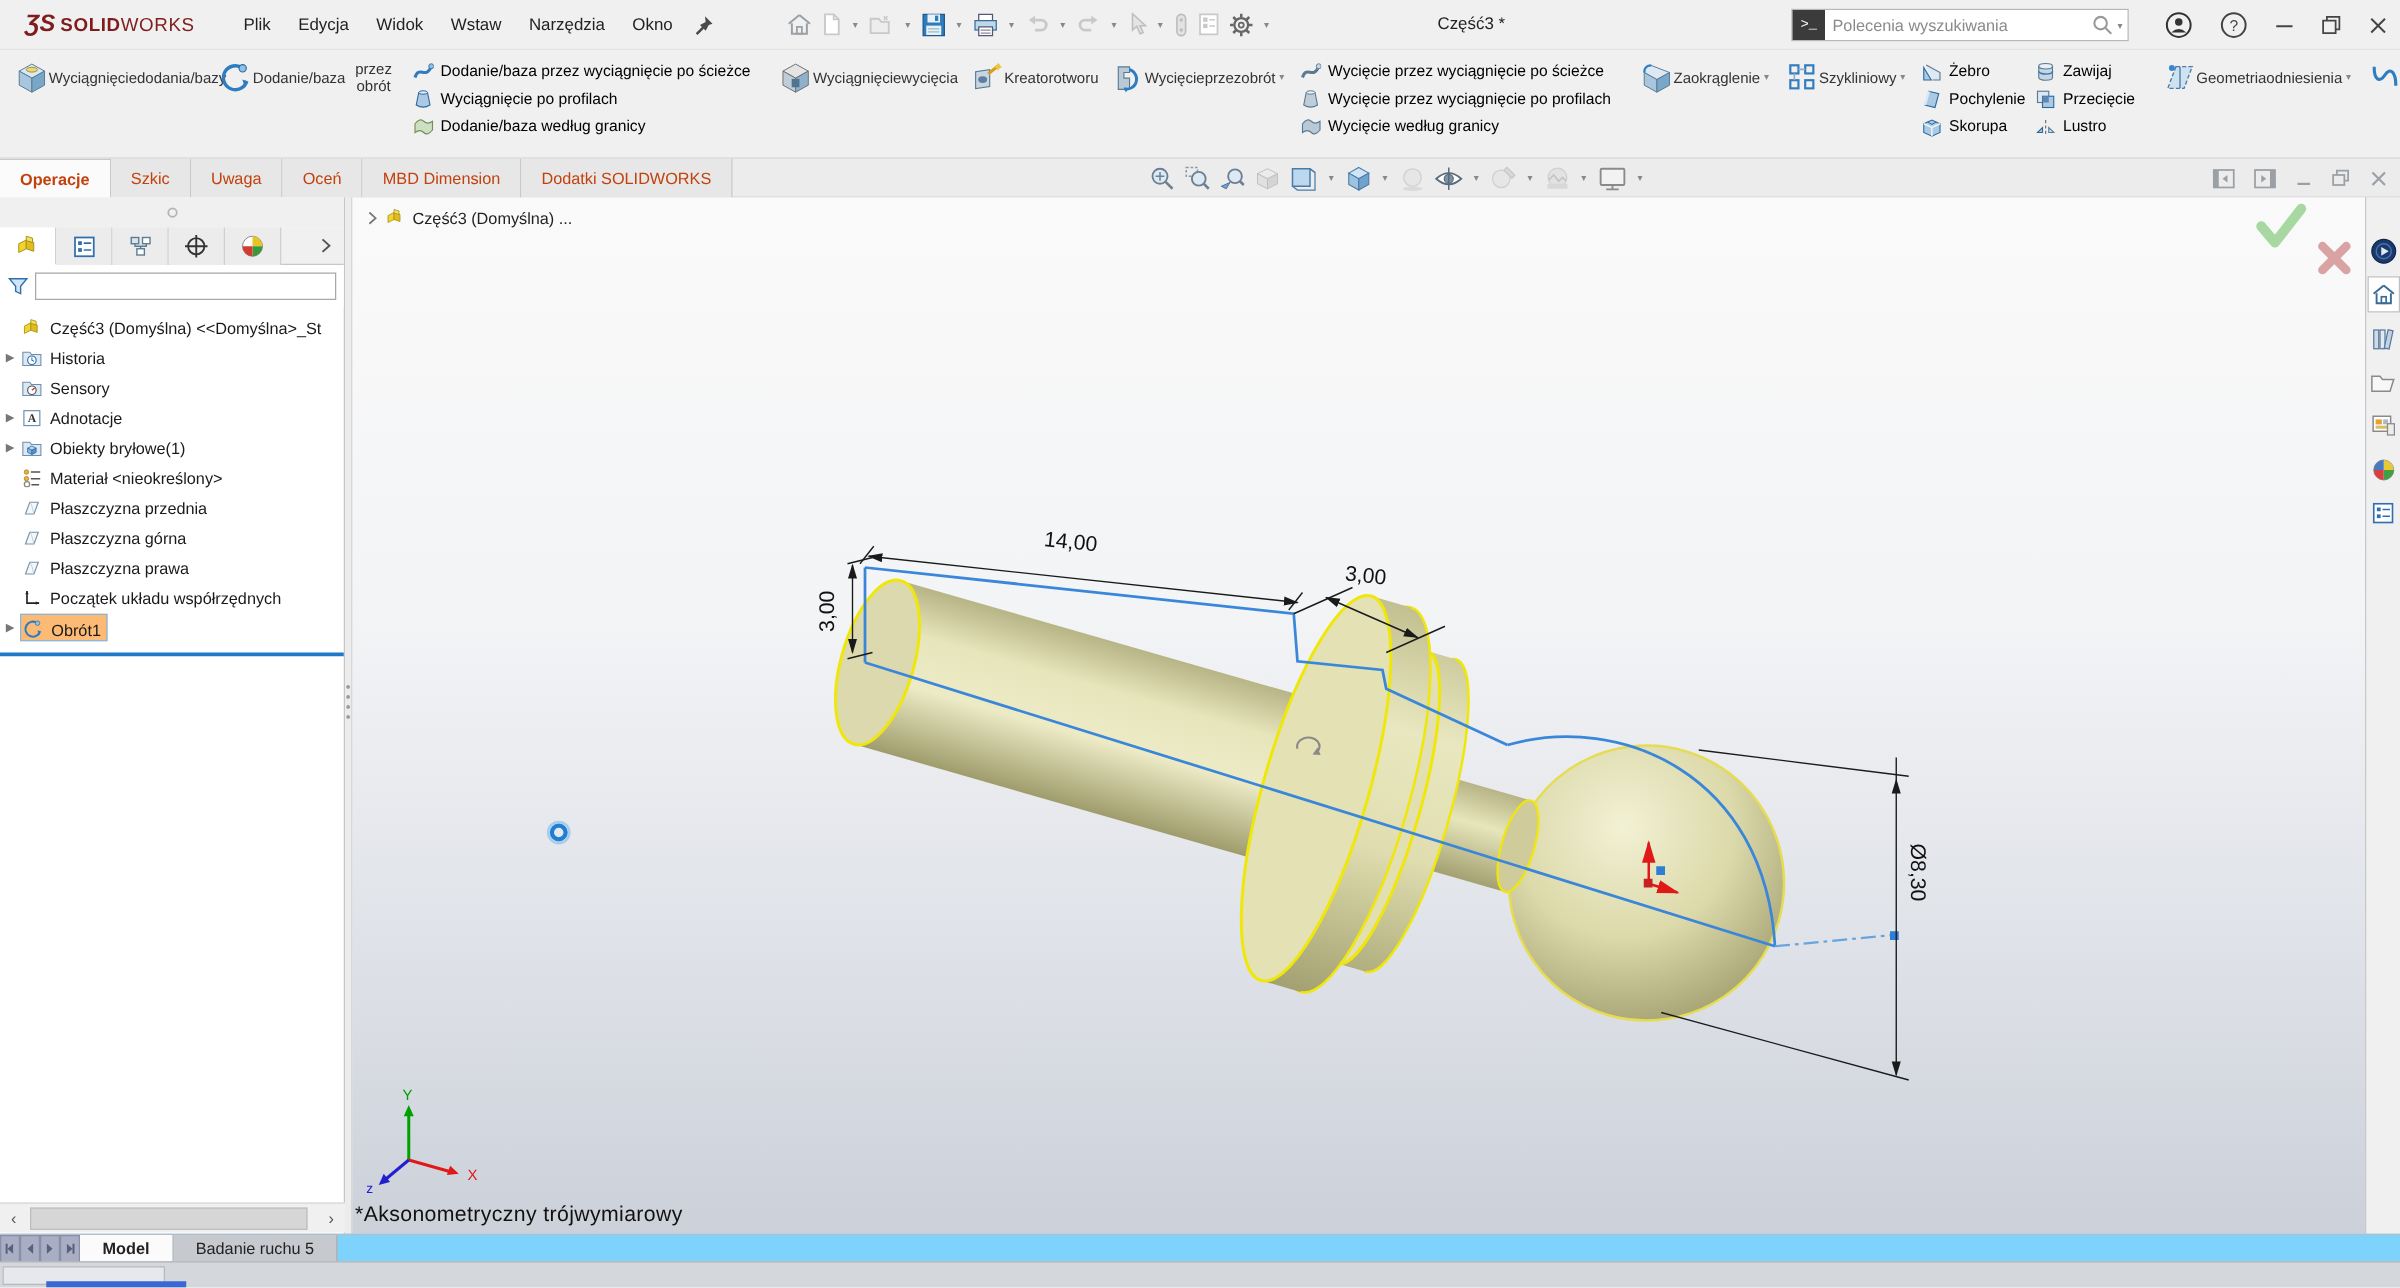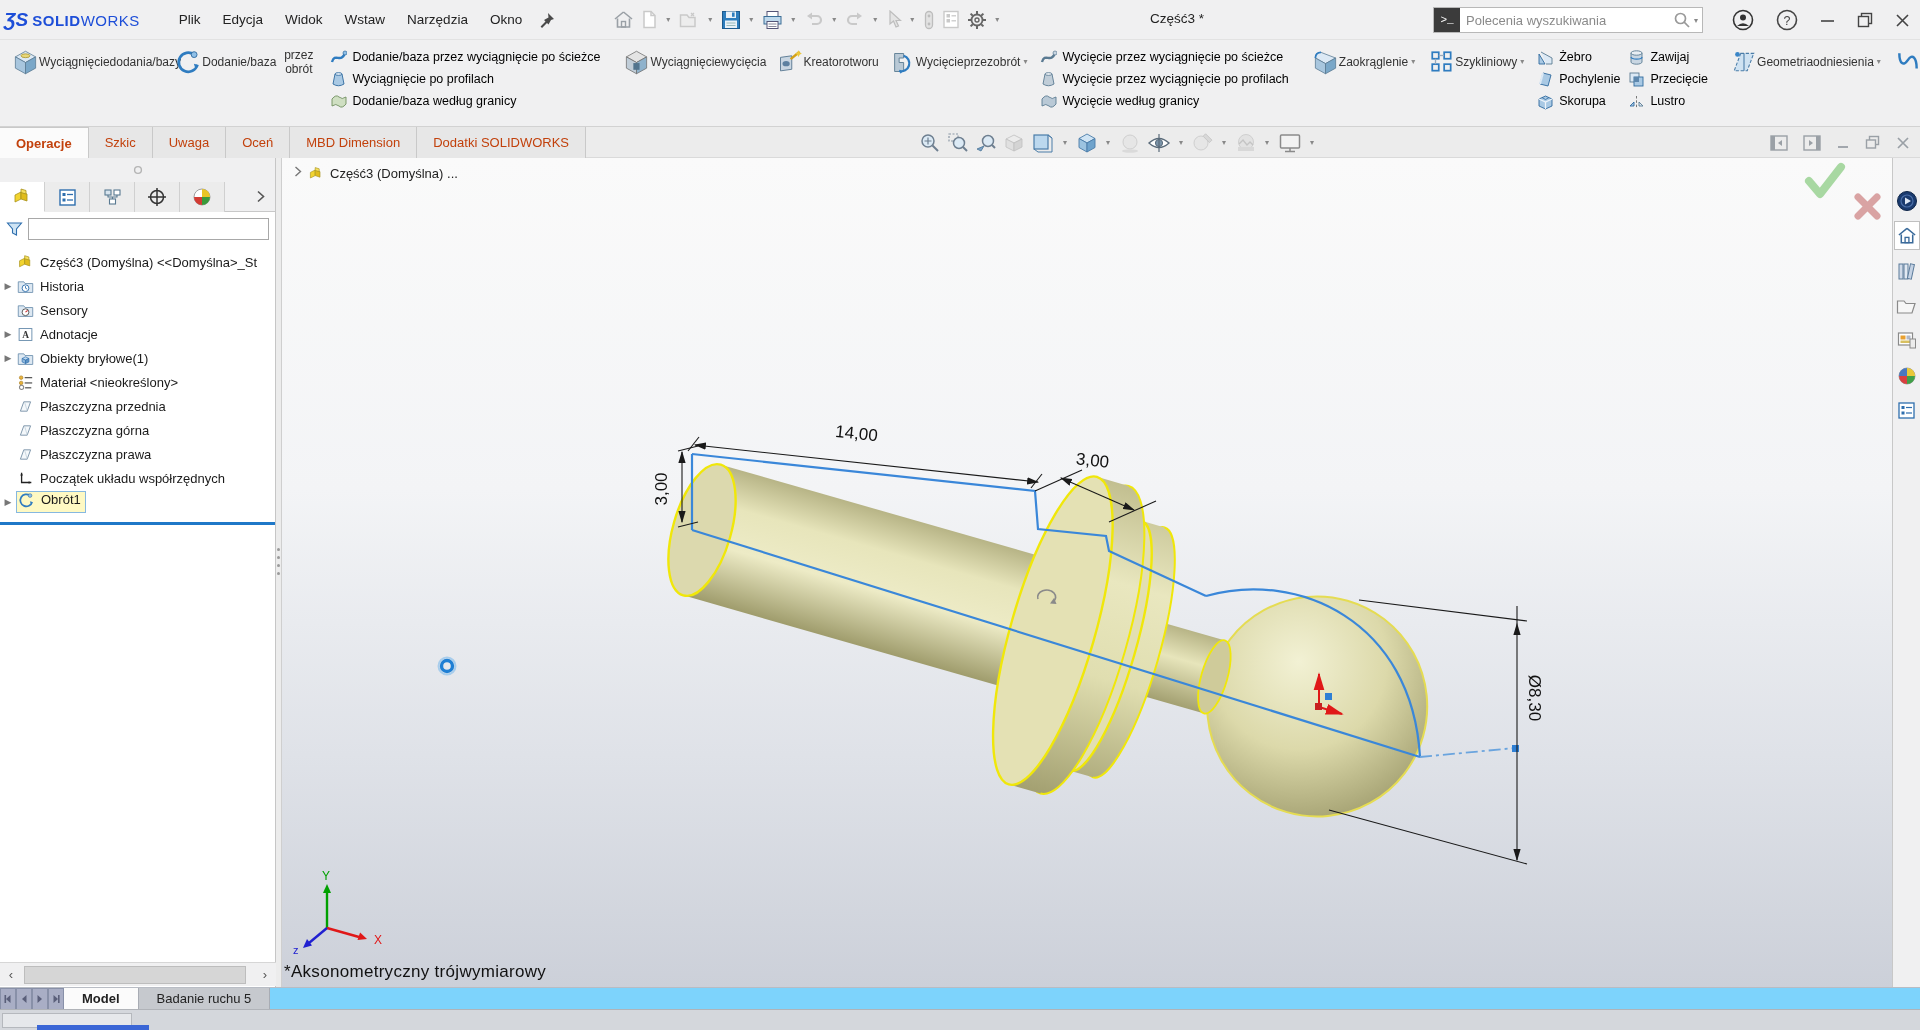--- a/index.html
+++ b/index.html
@@ -1,21 +1,21 @@
 <!DOCTYPE html>
 <html><head>
 <meta charset="utf-8">
 <style>
   * { box-sizing: border-box; margin:0; padding:0; }
   html,body { width:1920px; height:1030px; overflow:hidden; font-family:"Liberation Sans",sans-serif; background:#f0f0f1; }
   .app { position:relative; width:1920px; height:1030px; background:#f0f0f1; font-size:13px; color:#333; }
 
   
   .titlebar { position:absolute; left:0; top:0; width:1920px; height:40px; background:#f0f0f1; display:flex; align-items:center; border-bottom:1px solid #e2e2e2;}
-  .logo { display:flex; align-items:baseline; margin-left:4px; color:#1d4ed8; white-space:nowrap; }
+  .logo { display:flex; align-items:baseline; margin-left:20px; color:#7f1d1d; white-space:nowrap; }
   .logo .mark { font-size:19px; font-weight:bold; font-style:italic; margin-right:4px; }
   .logo .bold { font-size:15px; font-weight:bold; letter-spacing:.5px;}
   .logo .light{ font-size:15px; letter-spacing:.5px;}
   .menus { display:flex; margin-left:28px; }
   .menu-item { padding:6px 11px; font-size:13.5px; color:#222; cursor:default;}
   .pin { margin-left:6px; }
   .qa { display:flex; align-items:center; margin-left:56px; gap:3px; }
   .qa-btn { display:flex; align-items:center; padding:3px 2px; }
   .dd { font-size:8px; color:#888; margin:0 4px 0 3px; }
   .doc-title { position:absolute; left:1150px; top:11px; font-size:13.5px; color:#222; }
@@ -51,32 +51,32 @@
   .ptabs { height:30px; background:#f0f0f1; display:flex; border-bottom:1px solid #c8c8c8;}
   .ptab { width:45px; height:30px; display:flex; align-items:center; justify-content:center; background:#ececec; border-right:1px solid #d0d0d0; }
   .ptab.active { background:#fff; border-bottom:1px solid #fff; }
   .ptab-chevron { margin-left:auto; width:30px; display:flex; align-items:center; justify-content:center; }
   .filterrow { height:34px; display:flex; align-items:center; padding:0 6px; gap:5px; background:#fff;}
   .filterrow input { flex:1; height:22px; border:1px solid #a8a8a8; font-size:12px; padding:0 5px; outline:none; font-family:"Liberation Sans",sans-serif;}
   .tree { padding-top:4px; }
   .trow { display:flex; align-items:center; height:24px; font-size:13px; color:#1a1a1a; white-space:nowrap; }
   .texp { width:16px; display:flex; justify-content:center; font-size:9px; color:#777; }
   .tico { width:19px; display:flex; justify-content:center; margin-right:5px; }
-  .tsel { background:#fef9c3; border:1px solid #86b8e0; padding:0 4px 0 0; display:flex; align-items:flex-start; height:22px;}
+  .tsel { background:#fdba74; border:1px solid #86b8e0; padding:0 4px 0 0; display:flex; align-items:flex-end; height:22px;}
   .rollback { height:3px; background:#1f78c8; margin-top:8px; }
   .hscroll { position:absolute; left:0; bottom:1px; width:276px; height:24px; background:#f0f0f1; border-top:1px solid #d6d6d6; display:flex; align-items:center;}
   .hs-btn { width:22px; height:22px; display:flex; align-items:center; justify-content:center; color:#555; font-size:13px;}
   .hs-track { flex:1; height:22px; position:relative; }
   .hs-thumb { position:absolute; left:2px; top:2px; width:222px; height:18px; background:#d6d6d6; border:1px solid #bdbdbd; }
   .splitter { position:absolute; left:276px; top:158px; width:6px; height:829px; background:#ececec; border-right:1px solid #cfcfcf;}
   .split-grip { position:absolute; left:1px; top:390px; width:3px; height:34px; display:flex; flex-direction:column; gap:5px; align-items:center;}
   .split-grip i { width:3px; height:3px; background:#9a9a9a; border-radius:50%;}
 
   .viewport { position:absolute; left:282px; top:158px; width:1610px; height:829px; background:linear-gradient(180deg,#fafafa 0%,#f3f4f6 40%,#dfe2e8 72%,#ccd0d9 100%); overflow:hidden;}
-  .breadcrumb { position:absolute; left:12px; top:8px; display:flex; gap:6px; font-size:13px; color:#222;}
+  .breadcrumb { position:absolute; left:12px; top:8px; display:flex; align-items:center; gap:6px; font-size:13px; color:#222;}
   .vp-label { position:absolute; left:2px; top:804px; font-size:17px; color:#111; letter-spacing:.3px;}
   #modelSvg { position:absolute; left:0; top:0; }
 
   .taskpane { position:absolute; right:0; top:158px; width:28px; height:829px; background:#f0f0f1; border-left:1px solid #c8c8c8; padding-top:28px; display:flex; flex-direction:column; align-items:center; gap:6px;}
   .tp-btn { width:26px; height:29px; display:flex; align-items:center; justify-content:center; }
   .tp-btn.active { background:#fff; border:1px solid #c0c0c0; }
 
   
   .bottombar { position:absolute; left:0; top:987px; width:1920px; height:22px; background:#7dd3fc; display:flex; align-items:stretch; border-top:1px solid #b8bcc4;}
   .navbtns { display:flex; }

